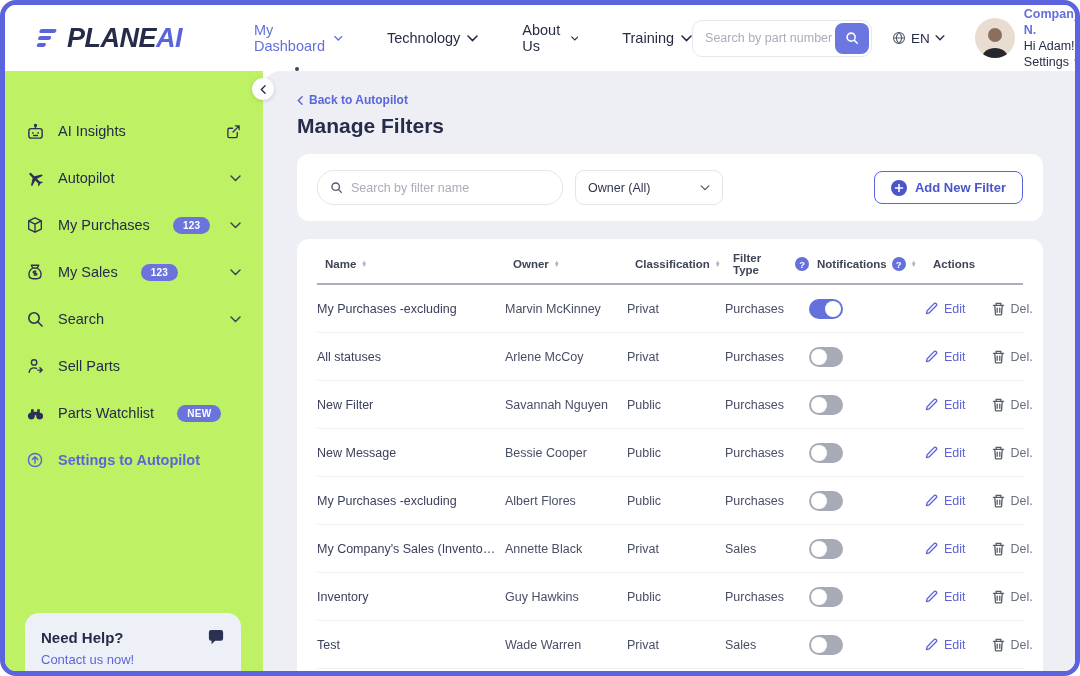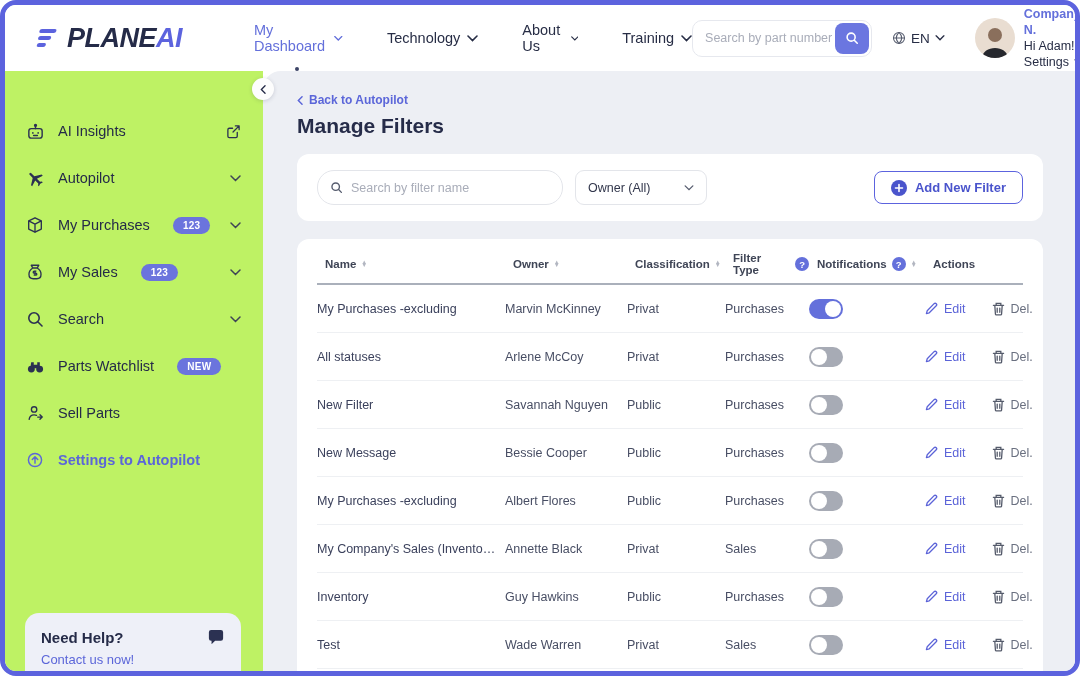--- a/index.html
+++ b/index.html
@@ -74,21 +74,21 @@
                color:#5b66d9; cursor:pointer; }
   .page-title { font-size:21px; font-weight:700; color:#262c49; margin-top:7px; }
 
   .filter-card { margin-top:16px; background:#fff; border-radius:12px; padding:16px 20px;
                  display:flex; align-items:center; }
   .filter-search { width:246px; height:35px; border:1px solid #e3e5ea; border-radius:17px;
                    display:flex; align-items:center; gap:8px; padding:0 12px; }
   .filter-search input { border:none; outline:none; flex:1; min-width:0; font-size:12.5px; color:#3a4059;
                          font-family:"Liberation Sans", sans-serif; background:transparent; }
   .filter-search input::placeholder { color:#a9adb9; }
-  .owner-select { margin-left:12px; width:132px; height:35px; border:1px solid #e3e5ea; border-radius:9px;
+  .owner-select { margin-left:12px; width:148px; height:35px; border:1px solid #e3e5ea; border-radius:9px;
                   display:flex; align-items:center; justify-content:space-between; padding:0 12px;
                   font-size:12.5px; color:#32374c; cursor:pointer; }
   .add-filter-btn { margin-left:auto; height:33px; display:flex; align-items:center; gap:8px;
                     border:1px solid #5c63de; border-radius:8px; background:#fff; padding:0 16px;
                     font-size:13px; font-weight:700; color:#4a54cc; cursor:pointer;
                     font-family:"Liberation Sans", sans-serif; }
 
   .table-card { margin-top:18px; background:#fff; border-radius:12px 12px 0 0; padding:6px 20px 0 20px;
                 flex:1; min-height:0; overflow:hidden; }
   .t-row { display:grid; grid-template-columns:188px 122px 98px 84px 116px 1fr; align-items:center; }
@@ -284,39 +284,39 @@
         <span class="s-label">Search</span>
         <span class="trail">
           <svg width="11" height="7" viewBox="0 0 11 7" fill="none" stroke="#3f4556" stroke-width="1.5" stroke-linecap="round">
               <path d="M1 1l4.5 4.5L10 1"></path>
             </svg>
         </span>
       </div>
 
       <div class="side-item">
         <span class="s-icon">
+          <svg width="18" height="18" viewBox="0 0 20 20" fill="none" stroke="currentColor" stroke-width="1.5" stroke-linecap="round">
+              <circle cx="9" cy="6" r="3"></circle>
+              <path d="M3.5 17c.5-3.3 2.7-5 5.5-5 1 0 1.9.2 2.7.6"></path>
+              <path d="M13 14.5h5M15.5 12l2.5 2.5-2.5 2.5"></path>
+            </svg>
+        </span>
+        <span class="s-label">Sell Parts</span>
+      </div>
+
+      <div class="side-item">
+        <span class="s-icon">
           <svg width="19" height="19" viewBox="0 0 22 22" fill="currentColor">
               <circle cx="6.2" cy="14" r="4"></circle>
               <circle cx="15.8" cy="14" r="4"></circle>
               <path d="M6 6h3v7H5zM13 6h3v7h-3zM9 9h4v4H9z"></path>
             </svg>
         </span>
         <span class="s-label">Parts Watchlist</span>
         <span class="badge">NEW</span>
-      </div>
-
-      <div class="side-item">
-        <span class="s-icon">
-          <svg width="18" height="18" viewBox="0 0 20 20" fill="none" stroke="currentColor" stroke-width="1.5" stroke-linecap="round">
-              <circle cx="9" cy="6" r="3"></circle>
-              <path d="M3.5 17c.5-3.3 2.7-5 5.5-5 1 0 1.9.2 2.7.6"></path>
-              <path d="M13 14.5h5M15.5 12l2.5 2.5-2.5 2.5"></path>
-            </svg>
-        </span>
-        <span class="s-label">Sell Parts</span>
       </div>
 
       <div class="side-item accent">
         <span class="s-icon">
           <svg width="18" height="18" viewBox="0 0 20 20" fill="none" stroke="currentColor" stroke-width="1.6" stroke-linecap="round" stroke-linejoin="round">
               <circle cx="10" cy="10" r="7.3"></circle>
               <path d="M10 13.5v-7M7 9.5L10 6.5l3 3"></path>
             </svg>
         </span>
         <span class="s-label">Settings to Autopilot</span>

